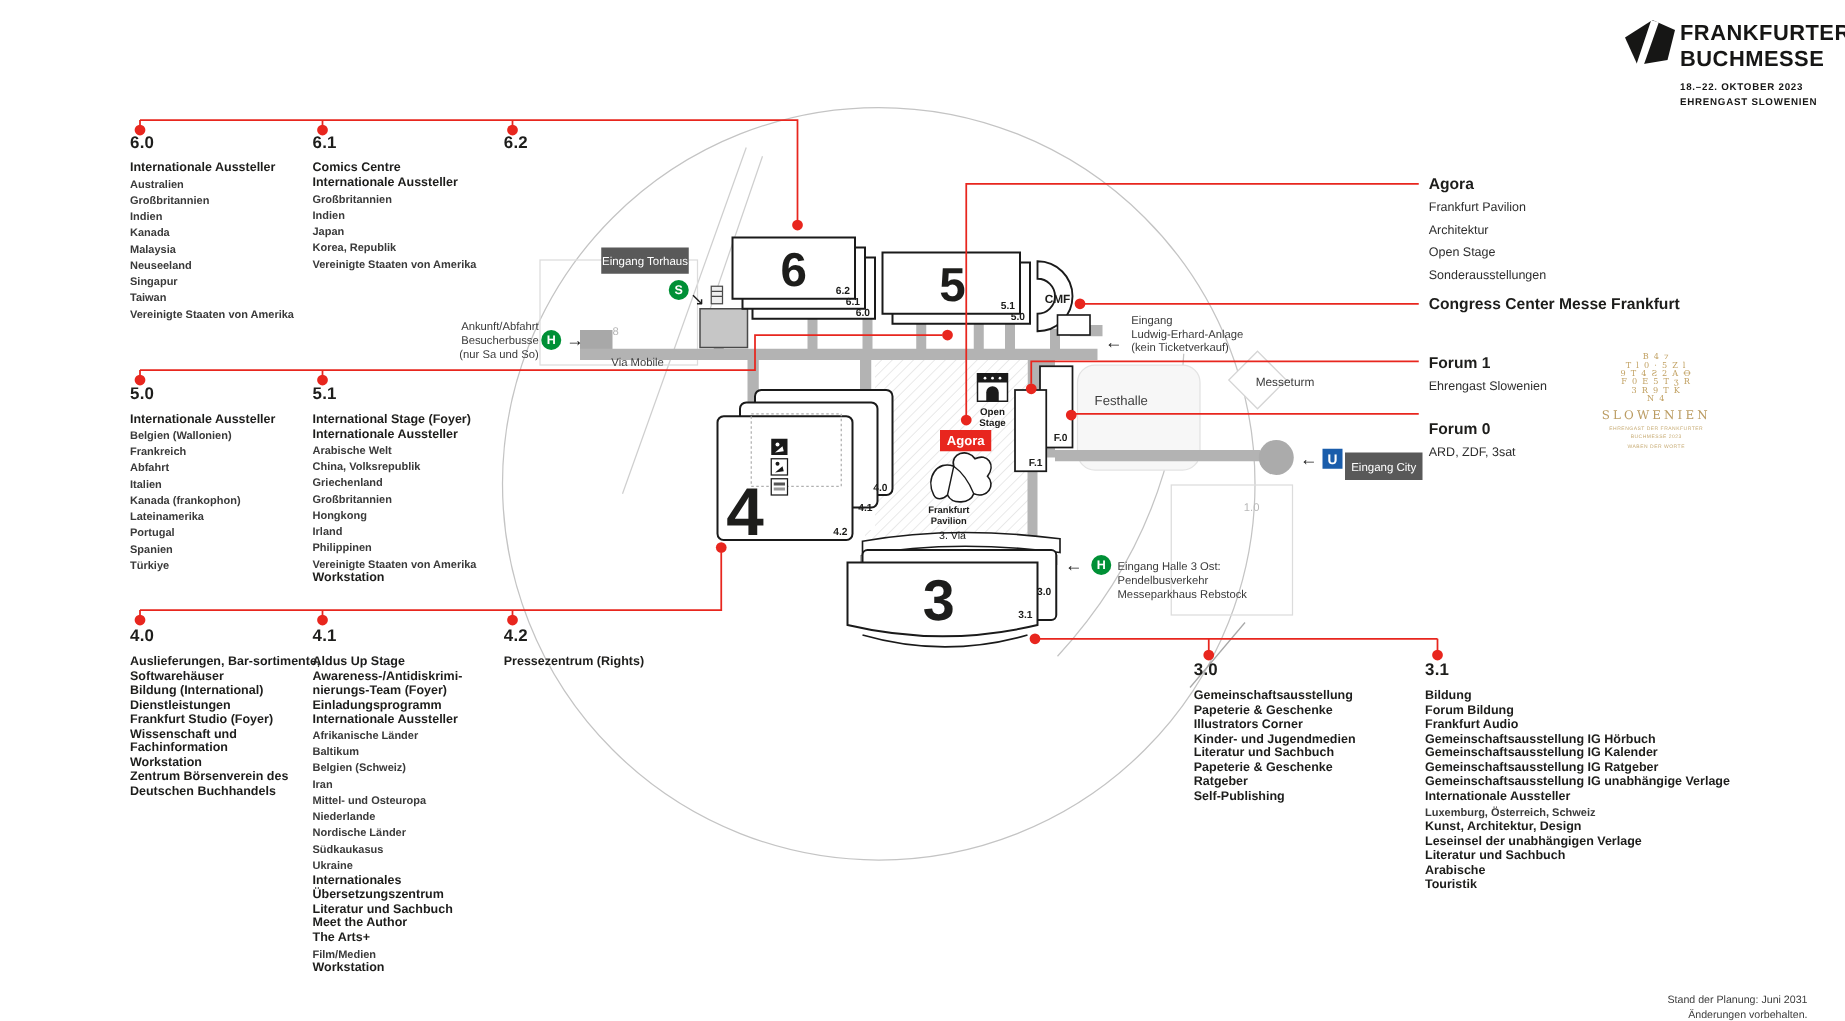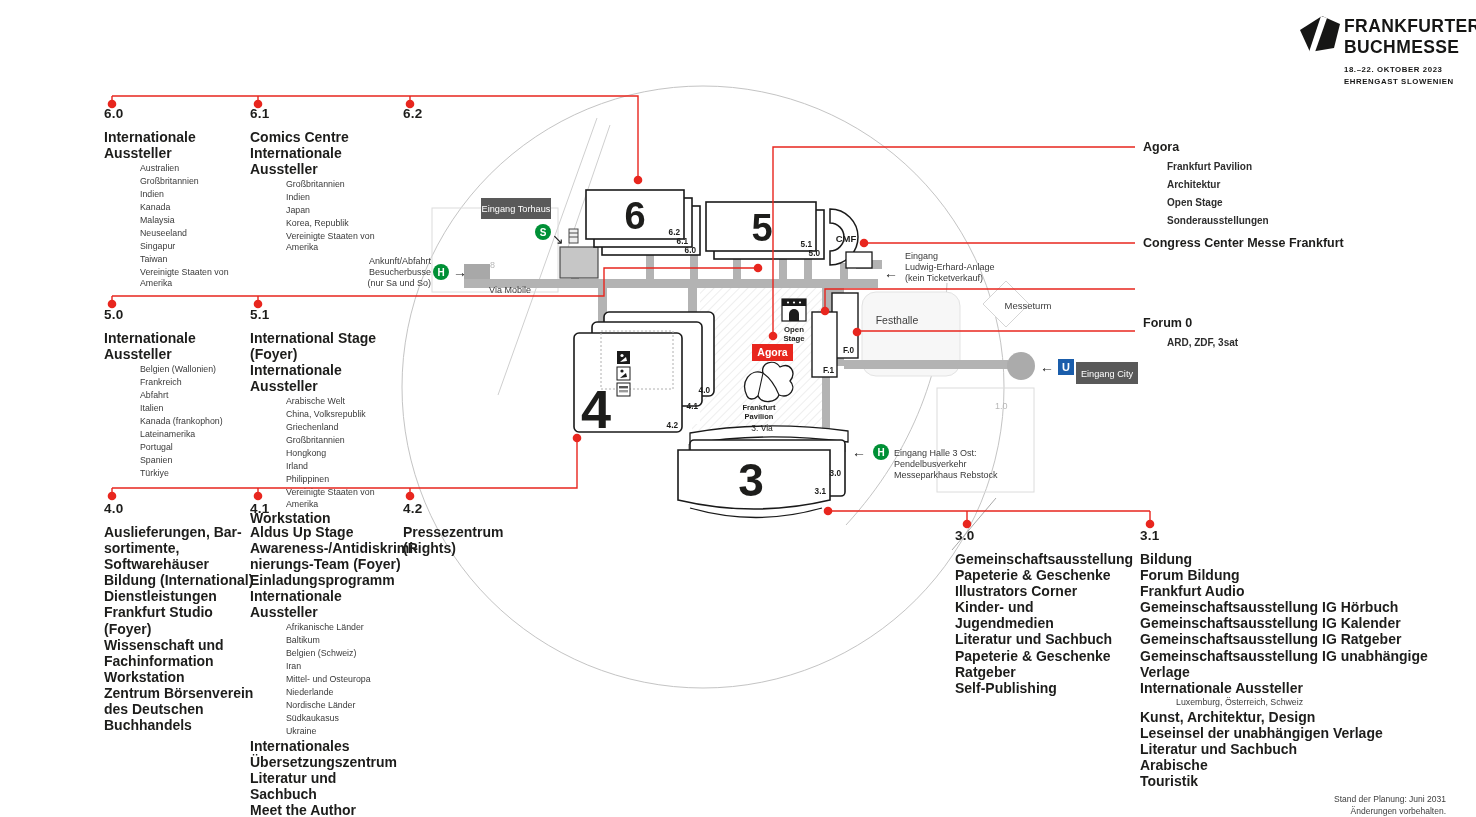--- a/index.html
+++ b/index.html
@@ -5,27 +5,27 @@
   html,body{margin:0;padding:0;background:#ffffff;}
   body{font-family:"Liberation Sans",sans-serif;color:#1d1d1b;}
   .stage{position:relative;width:1476px;height:817px;background:#fff;overflow:hidden;}
   .abs{position:absolute;}
   svg{display:block;}
   svg text{font-family:"Liberation Sans",sans-serif;}
 
   
   .col{position:absolute;}
   .col-num{font-size:13.5px;font-weight:800;letter-spacing:.2px;margin:0 0 8px 0;color:#1d1d1b;}
-  .blk-h{font-size:14px;font-weight:700;line-height:1.15;margin-top:0;color:#1d1d1b;}
-  .blk-i{font-size:8.8px;font-weight:400;line-height:1.31;margin-top:1.5px;color:#3a3a3a;margin-left:36px;}
+  .blk-h{font-size:10px;font-weight:700;line-height:1.15;margin-top:0;color:#1d1d1b;}
+  .blk-i{font-size:8.8px;font-weight:700;line-height:1.31;margin-top:1.5px;color:#3a3a3a;}
 
   
   .r-block{position:absolute;}
   .r-title{font-size:12.5px;font-weight:800;color:#1d1d1b;line-height:1.2;}
-  .r-item{font-size:10px;font-weight:700;color:#2e2e2e;margin-top:6px;line-height:1.2;margin-left:24px;}
+  .r-item{font-size:10px;font-weight:400;color:#2e2e2e;margin-top:6px;line-height:1.2;}
 
   
   .brand{position:absolute;left:1344px;top:16px;}
   .brand-line{font-size:17.5px;font-weight:800;letter-spacing:.4px;line-height:1.18;color:#161615;}
   .brand-sub{font-size:7.8px;font-weight:700;letter-spacing:.6px;color:#161615;margin-top:7px;line-height:1.55;}
 
   
   .slovenia{position:absolute;left:1277px;top:282px;width:96px;text-align:center;}
   .slo-row{font-size:6.5px;line-height:1.05;color:#c2a264;letter-spacing:1px;font-family:"DejaVu Serif",serif;}
   .slo-name{margin-top:4px;font-family:"DejaVu Serif",serif;font-size:9.5px;letter-spacing:2.5px;color:#bb9c62;}
@@ -401,39 +401,58 @@
     <div>
         <div class="r-item">Frankfurt Pavilion</div>
         <div class="r-item">Architektur</div>
         <div class="r-item">Open Stage</div>
         <div class="r-item">Sonderausstellungen</div>
       </div>
   </div>
   <div class="r-block" style="left:1143px;top:236px;width:260px;">
     <div class="r-title">Congress Center Messe Frankfurt</div>
   </div>
-  <div class="r-block" style="left:1143px;top:316px;width:230px;">
+  <div class="r-block" style="left:1143px;top:283px;width:230px;">
+    <div class="r-title">Forum 1</div>
+    <div>
+        <div class="r-item">Ehrengast Slowenien</div>
+      </div>
+  </div>
+  <div class="r-block" style="left:1143px;top:336px;width:230px;">
     <div class="r-title">Forum 0</div>
     <div>
         <div class="r-item">ARD, ZDF, 3sat</div>
       </div>
   </div>
 
   <svg class="abs" style="left:1297px;top:14px;" width="44" height="48" viewBox="0 0 44 48">
     <path d="M3,16 L25,2 L43,10 L37,34 L13,38 Z" fill="#161615"></path>
     <path d="M24,2 L30,4 L18,38 L12,38 Z" fill="#ffffff"></path>
   </svg>
   <div class="brand">
     <div class="brand-line">FRANKFURTER</div>
     <div class="brand-line">BUCHMESSE</div>
     <div class="brand-sub">
       <div>18.–22. OKTOBER 2023</div>
       <div>EHRENGAST SLOWENIEN</div>
     </div>
   </div>
 
+  <div class="slovenia">
+    <div>
+        <div class="slo-row">B 4 ⁊</div>
+        <div class="slo-row">T l 0 · 5 Z l</div>
+        <div class="slo-row">9 T 4 Ƨ 2 A Ꝋ</div>
+        <div class="slo-row">F 0 E 5 T ʒ R</div>
+        <div class="slo-row">3 R 9 T K</div>
+        <div class="slo-row">N 4</div>
+      </div>
+    <div class="slo-name">SLOWENIEN</div>
+    <div class="slo-tiny">EHRENGAST DER FRANKFURTER BUCHMESSE 2023</div>
+    <div class="slo-tiny">WABEN DER WORTE</div>
+  </div>
 
   <div class="footer">
     <div>Stand der Planung: Juni 2031</div>
     <div>Änderungen vorbehalten.</div>
   </div>
 
 </div>
 
 </body></html>

